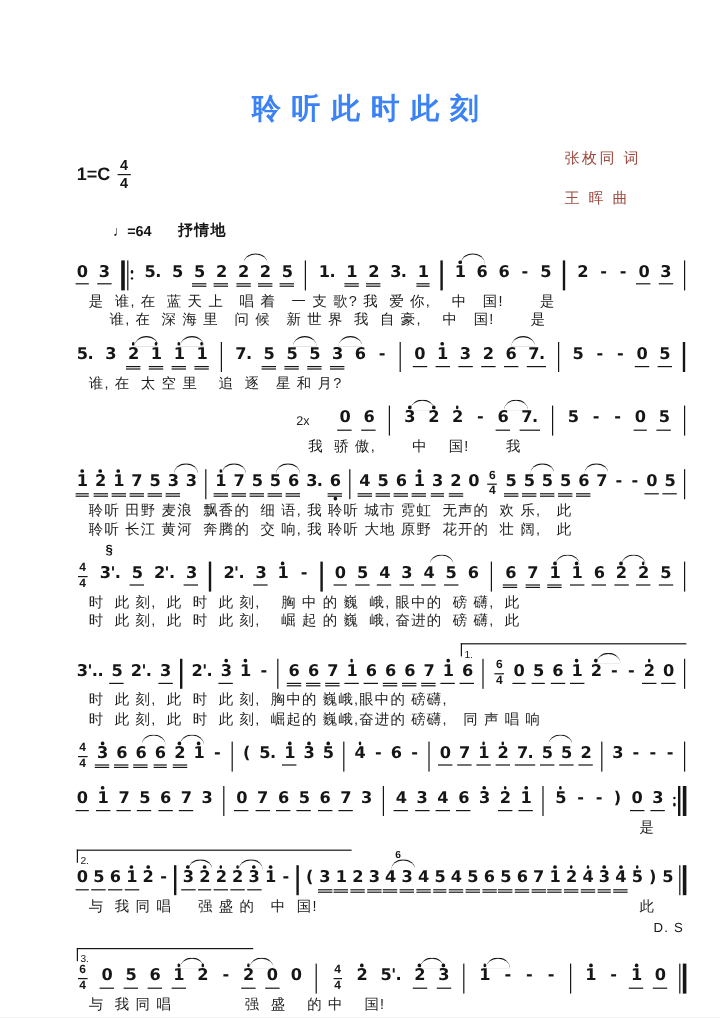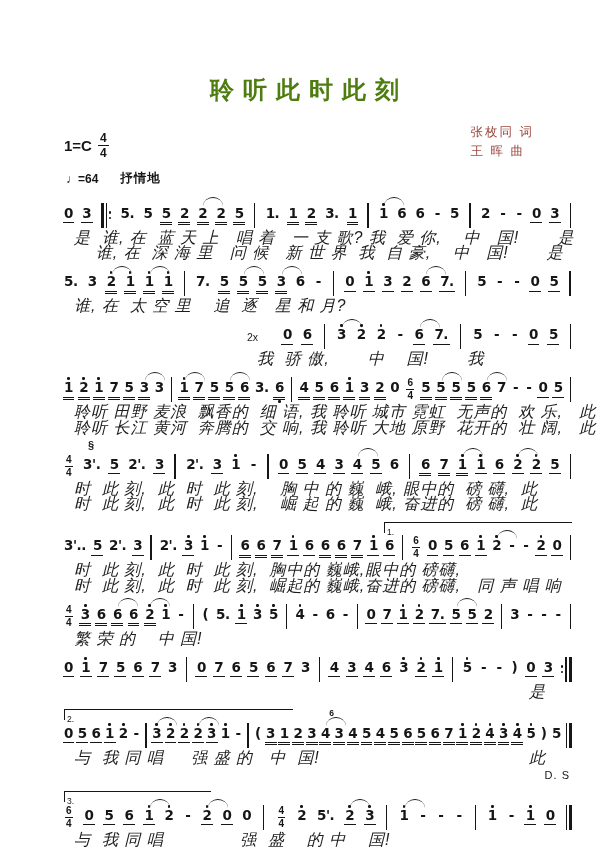--- a/index.html
+++ b/index.html
@@ -20,23 +20,23 @@
     font-size:24px;
     font-weight:bold;
     letter-spacing:9px;
     margin:12px 0 18px -18px;
   }
   .meta-row{display:flex;justify-content:space-between;align-items:flex-start;margin-bottom:10px;}
   .key-sig{display:flex;align-items:center;gap:6px;font-size:15px;font-weight:bold;margin-top:8px;}
   .tsig{display:inline-flex;flex-direction:column;align-items:center;line-height:1;font-weight:bold;}
   .tsig .t{font-size:12px;border-bottom:1.4px solid #161616;padding:0 2px 1px;}
   .tsig .b{font-size:12px;padding-top:1px;}
-  .credits{display:flex;flex-direction:column;align-items:flex-start;gap:2px;font-size:12.5px;margin-right:38px;letter-spacing:2px;}
+  .credits{display:flex;flex-direction:column;align-items:flex-start;gap:16px;font-size:12.5px;margin-right:38px;letter-spacing:2px;}
   .tempo-row{display:flex;align-items:center;gap:22px;font-size:12px;margin:2px 0 14px 2px;}
-  .tempo{font-size:12px;font-weight:bold;}
+  .tempo{font-size:12px;font-weight:bold;margin-left:28px;}
   .expression{font-weight:bold;font-size:12.5px;letter-spacing:1px;}
   
   .score{display:flex;flex-direction:column;}
   .music-line{position:relative;margin-bottom:9px;}
   .music-line.has-volta{margin-top:13px;}
   .music-line.has-segno{margin-top:8px;}
   .notes-row{display:flex;justify-content:space-between;align-items:center;width:100%;}
   .music-line.align-right .notes-row{width:64%;margin-left:auto;}
   .pre-label{font-size:10.5px;color:#222;margin-right:14px;align-self:center;}
   
@@ -54,37 +54,37 @@
   .bargrp{display:flex;align-items:center;height:25px;gap:2px;}
   .b-thin{width:1.2px;height:25px;background:#161616;}
   .b-thick{width:3px;height:25px;background:#161616;}
   .rdots{display:flex;flex-direction:column;gap:3px;}
   .rdots i{display:block;width:2.4px;height:2.4px;border-radius:50%;background:#161616;}
   
   .frac{display:inline-flex;flex-direction:column;align-items:center;line-height:1;font-weight:bold;margin:0 1px;}
   .frac .t{font-size:10px;border-bottom:1.2px solid #161616;padding:0 1px 1px;}
   .frac .b{font-size:10px;padding-top:1px;}
   
-  .lyrics-row{display:flex;justify-content:space-between;white-space:pre;font-size:16px;line-height:15.5px;letter-spacing:1px;padding-left:10px;color:#1c1c1c;font-style:italic;}
+  .lyrics-row{display:flex;justify-content:space-between;white-space:pre;font-size:12px;line-height:15.5px;letter-spacing:1px;padding-left:10px;color:#1c1c1c;}
   .music-line.align-right .lyrics-row{width:64%;margin-left:auto;box-sizing:border-box;}
   .lyr-right{margin-right:26px;letter-spacing:1px;}
   
   .volta{position:absolute;top:-12px;height:11px;border-top:1.2px solid #161616;border-left:1.2px solid #161616;box-sizing:border-box;}
   .volta span{font-size:8.5px;margin-left:2px;position:relative;top:-2px;}
   
   .segno{position:absolute;top:-13px;left:24px;font-size:11px;font-weight:bold;}
   
   .ds{display:flex;justify-content:flex-end;font-size:11px;letter-spacing:1px;margin-top:4px;padding-right:2px;}
 </style>
 </head>
 <body>
 
 <div class="page">
 
-  <div class="title" style="color: #4d7c0f; margin-top: 44px;">聆听此时此刻</div>
+  <div class="title" style="color: #3b82f6; margin-top: 44px;">聆听此时此刻</div>
 
   <div class="meta-row">
     <div class="key-sig">
       <span>1=C</span>
       <span class="tsig">
         <span class="t">4</span>
         <span class="b">4</span>
       </span>
     </div>
     <div class="credits" style="color: rgb(156, 74, 64);">
@@ -1621,21 +1621,20 @@
           <span class="tok">
             <span class="slot-a"></span>
             <span class="num">-</span>
             <span class="uls"></span>
             <span class="slot-b"></span>
           </span>
           <span class="bargrp">
             <span class="bar"></span>
           </span>
         </div>
-        <div class="lyrics-row"><span>繁 荣 的    中 国!</span></div>
       </div>
       <div class="music-line">
         <div class="notes-row">
           <span class="tok">
             <span class="slot-a"></span>
             <span class="num">0</span>
             <span class="uls">
               <span class="ln"></span>
             </span>
             <span class="slot-b"></span>

